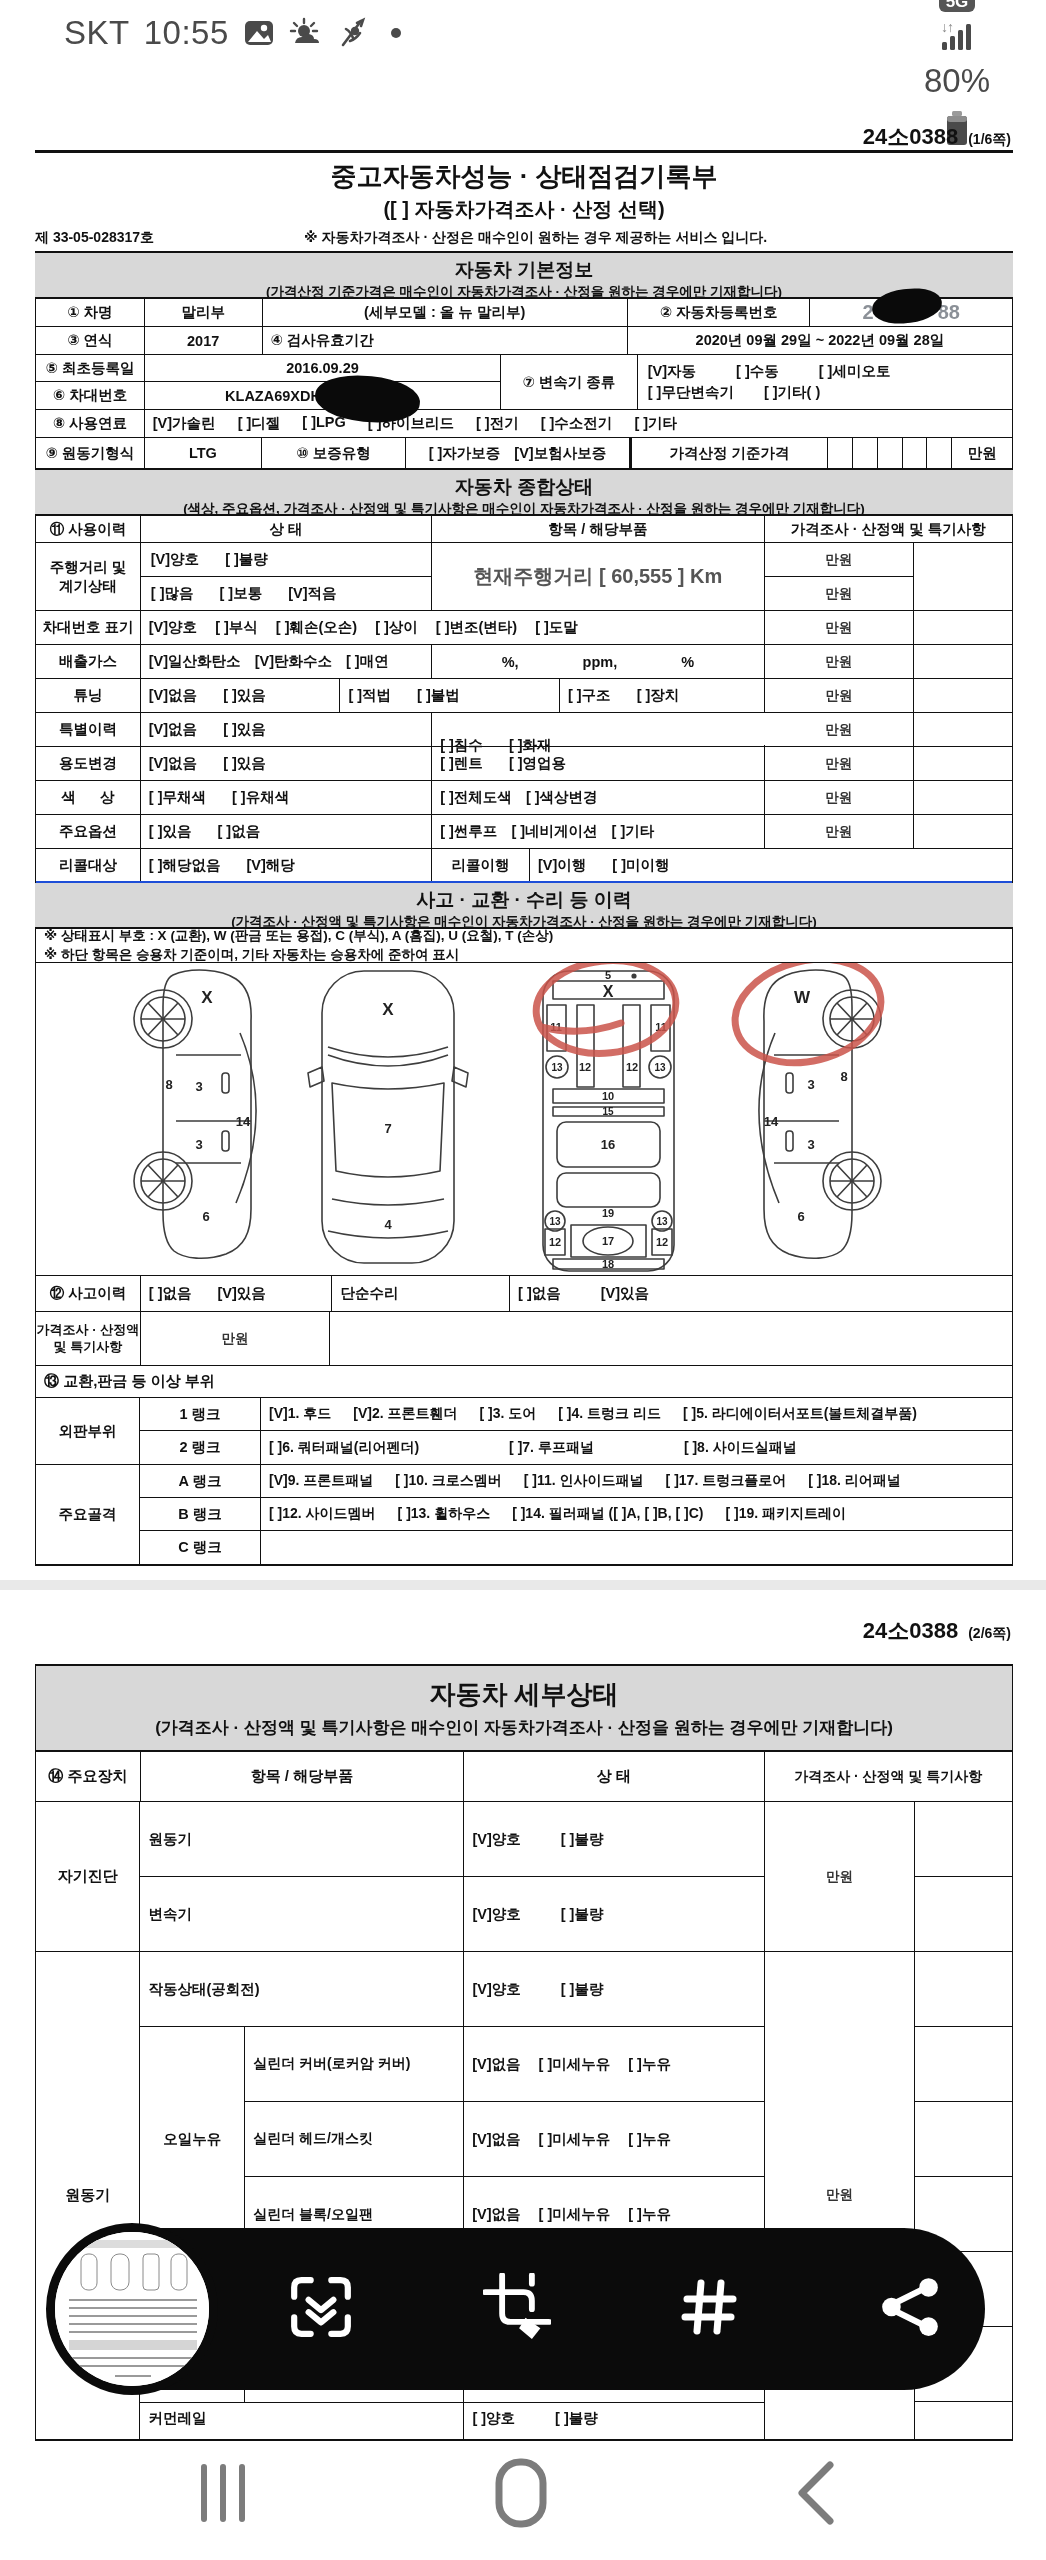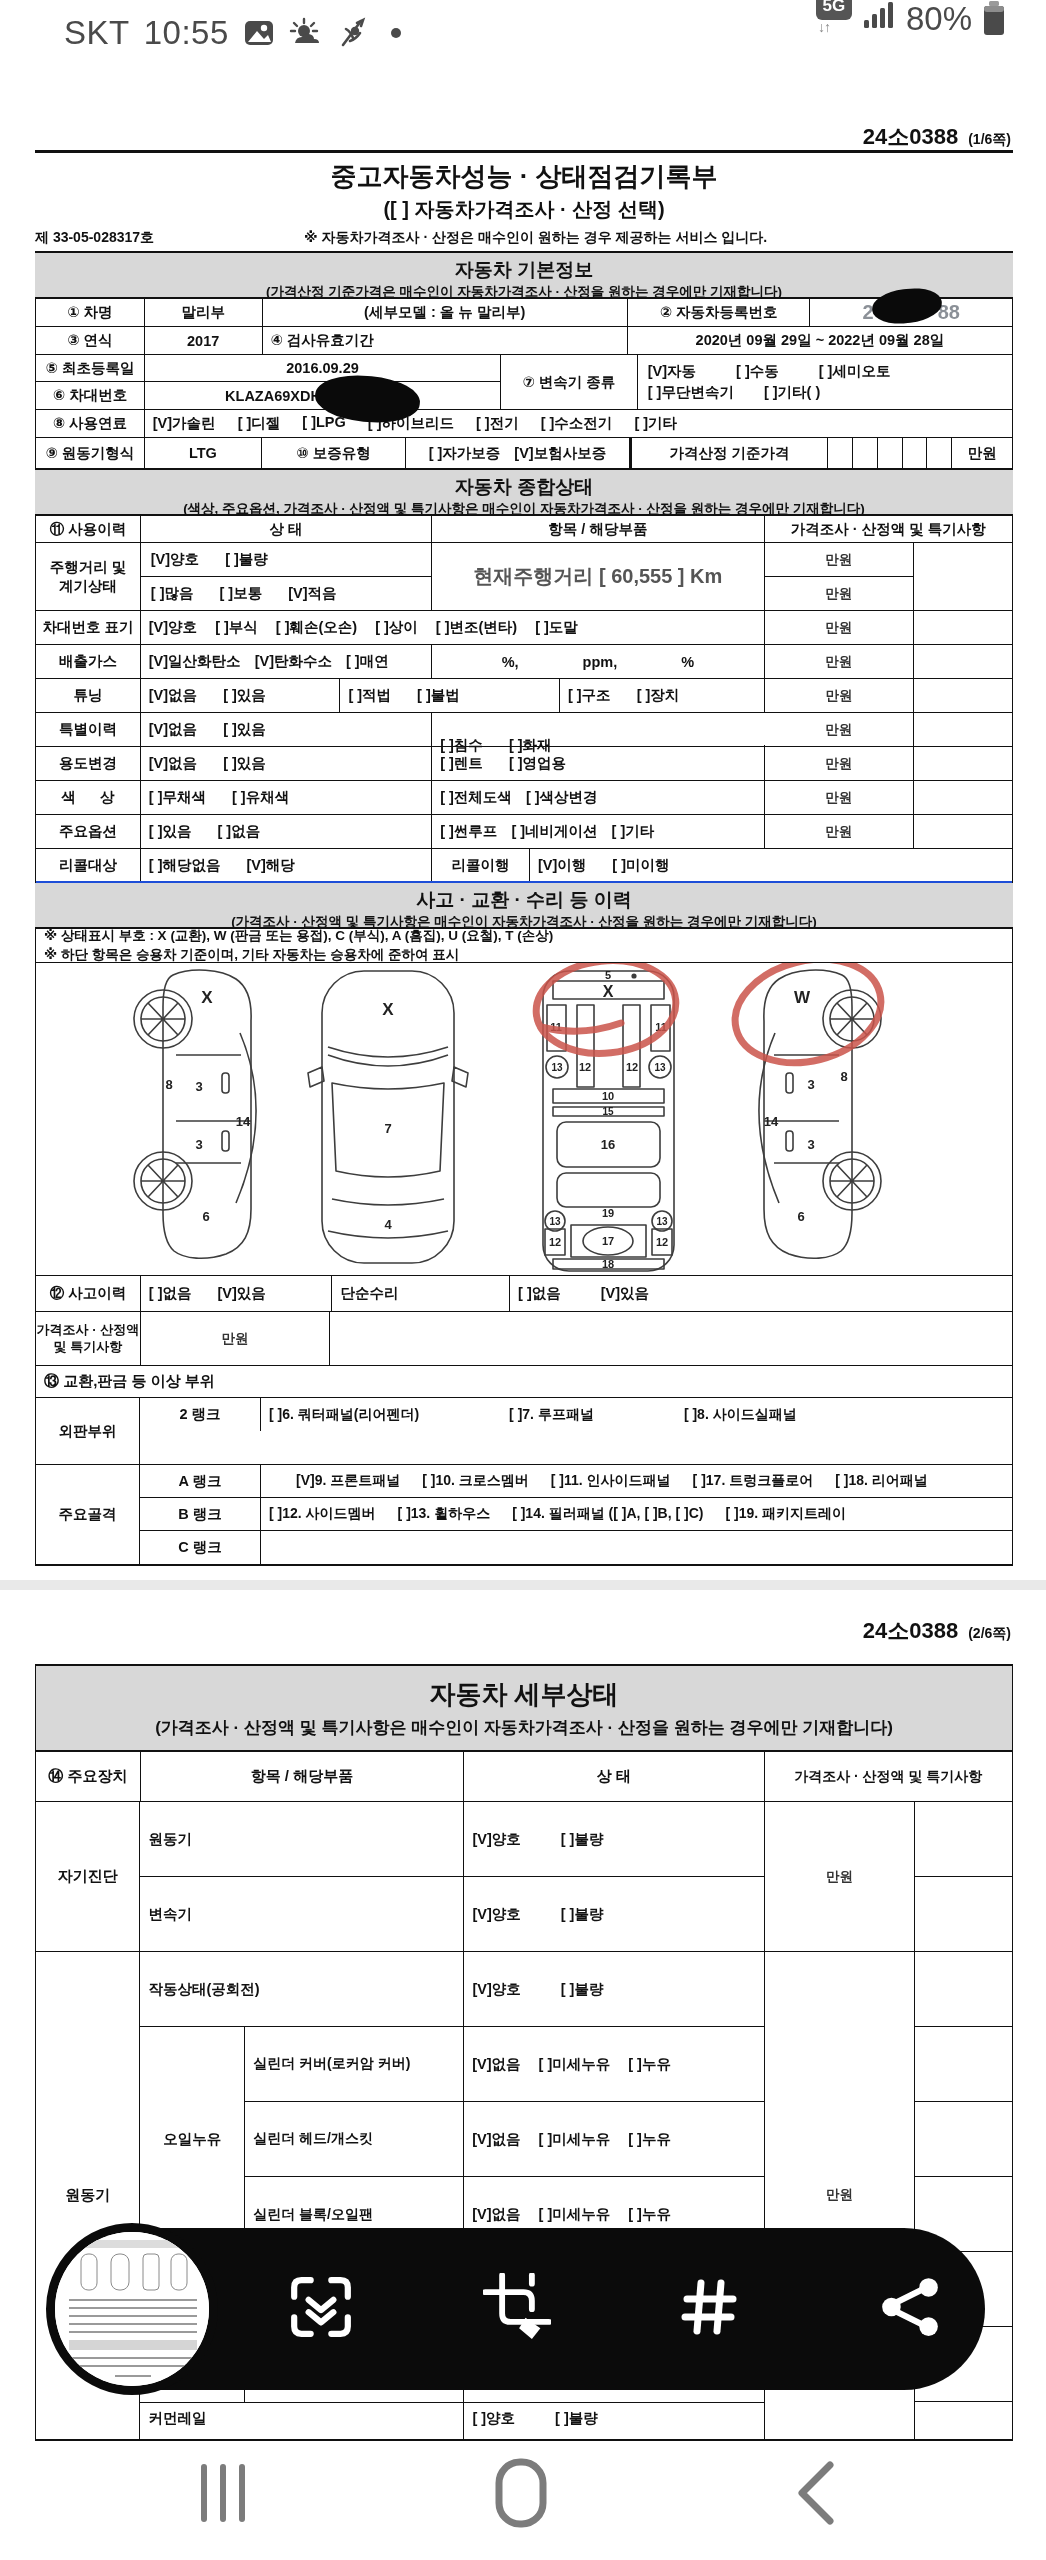--- a/index.html
+++ b/index.html
@@ -4,21 +4,21 @@
 <style>
   html,body{margin:0;padding:0;background:#fff;}
   .screen{position:relative;width:1046px;height:2560px;background:#fff;overflow:hidden;
           font-family:"Liberation Sans","DejaVu Sans",sans-serif;color:#111;}
   
   .statusbar{position:absolute;top:0;left:0;width:1046px;height:66px;display:flex;align-items:center;color:#4a4a4a;}
   .sb-left{display:flex;align-items:center;gap:14px;padding-left:64px;}
   .sb-carrier,.sb-time{font-size:33px;letter-spacing:.5px;}
   .sb-icn{display:inline-flex;align-items:center;}
   .sb-dot{width:10px;height:10px;border-radius:50%;background:#4a4a4a;margin-left:10px;}
-  .sb-right{position:absolute;right:40px;top:0;height:66px;display:flex;align-items:flex-start;gap:10px;}
+  .sb-right{position:absolute;right:56px;top:0;height:66px;display:flex;align-items:center;gap:10px;flex-direction:column;}
   .badge5g{position:relative;width:36px;height:28px;background:#555;border-radius:6px;color:#fff;
            font-size:17px;font-weight:700;display:flex;align-items:center;justify-content:center;margin-top:-8px;}
   .badge5g .arr{position:absolute;left:2px;top:27px;font-size:14px;color:#8a8a8a;letter-spacing:-1px;}
   .sb-batt{font-size:33px;}
   
   .pagewrap{position:absolute;left:35px;top:66px;width:978px;}
   .pagenum{display:flex;justify-content:flex-end;align-items:baseline;gap:10px;padding-right:2px;}
   .pagenum .no{font-size:22px;font-weight:700;}
   .pagenum .pg{font-size:14px;font-weight:600;}
   .graybar{background:#d8d8d8;border-top:2px solid #111;border-bottom:2px solid #111;text-align:center;}
@@ -543,40 +543,52 @@
           <div class="td manwon" style="width:190px;">만원</div>
           <div class="td last" style="width:683px;"></div>
         </div>
         <div class="tr" style="height:32px;border-bottom:1px solid #111;">
           <div class="td last left" style="width:978px;font-size:15px;">⑬ 교환,판금 등 이상 부위</div>
         </div>
 
         <div style="display:flex;border-bottom:1px solid #111;">
           <div class="td" style="width:106px;height:66px;">외판부위</div>
           <div style="width:872px;">
+            <div class="tr" style="height:33px;">
+              <div class="td" style="width:121px;">1 랭크</div>
+              <div class="td last left" style="width:751px;">
+                  <div class="opts g22" style="font-size:14px;">
+                    <span class="opt">[V]1. 후드</span>
+                    <span class="opt">[V]2. 프론트휀더</span>
+                    <span class="opt">[ ]3. 도어</span>
+                    <span class="opt">[ ]4. 트렁크 리드</span>
+                    <span class="opt">[ ]5. 라디에이터서포트(볼트체결부품)</span>
+                  </div>
+                </div>
+            </div>
             <div class="tr" style="height:33px;border-bottom:none;">
               <div class="td" style="width:121px;">2 랭크</div>
               <div class="td last left" style="width:751px;">
                   <div class="opts" style="gap:90px;font-size:14px;">
                     <span class="opt">[ ]6. 쿼터패널(리어펜더)</span>
                     <span class="opt">[ ]7. 루프패널</span>
                     <span class="opt">[ ]8. 사이드실패널</span>
                   </div>
                 </div>
             </div>
           </div>
         </div>
 
         <div style="display:flex;border-bottom:2px solid #111;">
           <div class="td" style="width:106px;height:99px;">주요골격</div>
           <div style="width:872px;">
             <div class="tr" style="height:33px;">
               <div class="td" style="width:121px;">A 랭크</div>
               <div class="td last left" style="width:751px;">
-                  <div class="opts g22" style="font-size:14px;margin-left:27px;">
+                  <div class="opts g22" style="font-size:14px;">
                     <span class="opt">[V]9. 프론트패널</span>
                     <span class="opt">[ ]10. 크로스멤버</span>
                     <span class="opt">[ ]11. 인사이드패널</span>
                     <span class="opt">[ ]17. 트렁크플로어</span>
                     <span class="opt">[ ]18. 리어패널</span>
                   </div>
                 </div>
             </div>
             <div class="tr" style="height:33px;">
               <div class="td" style="width:121px;">B 랭크</div>

